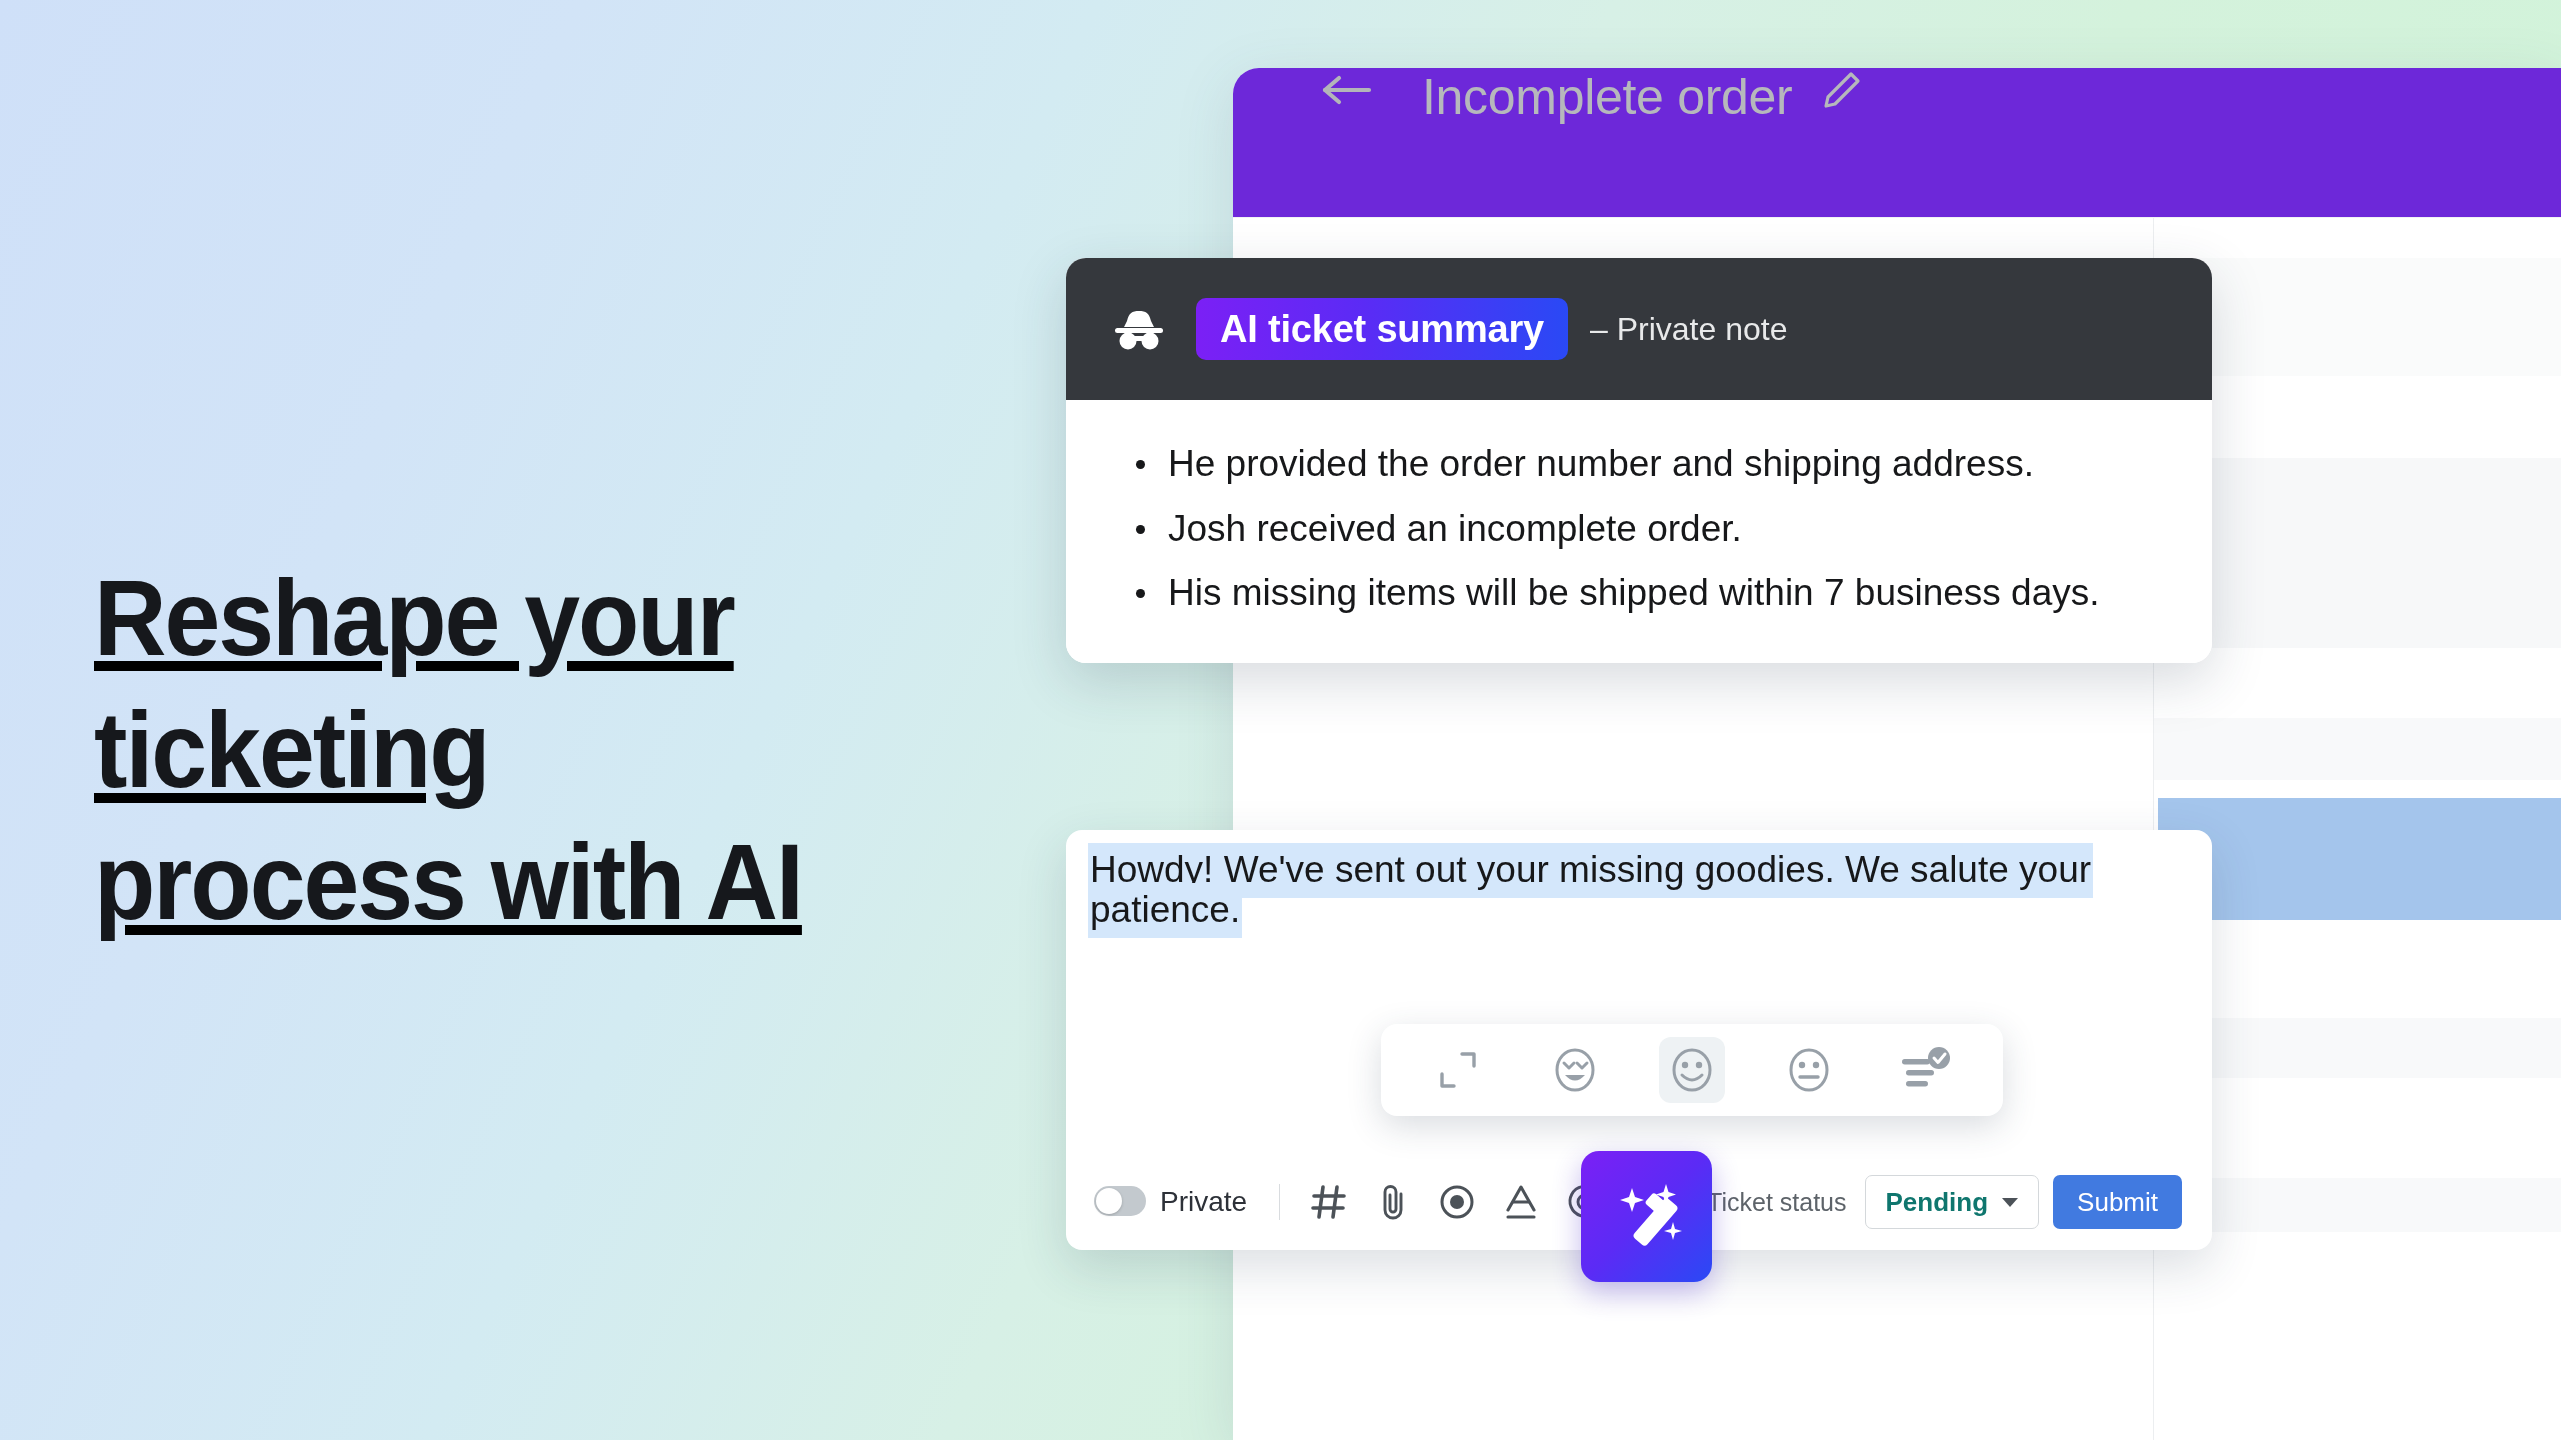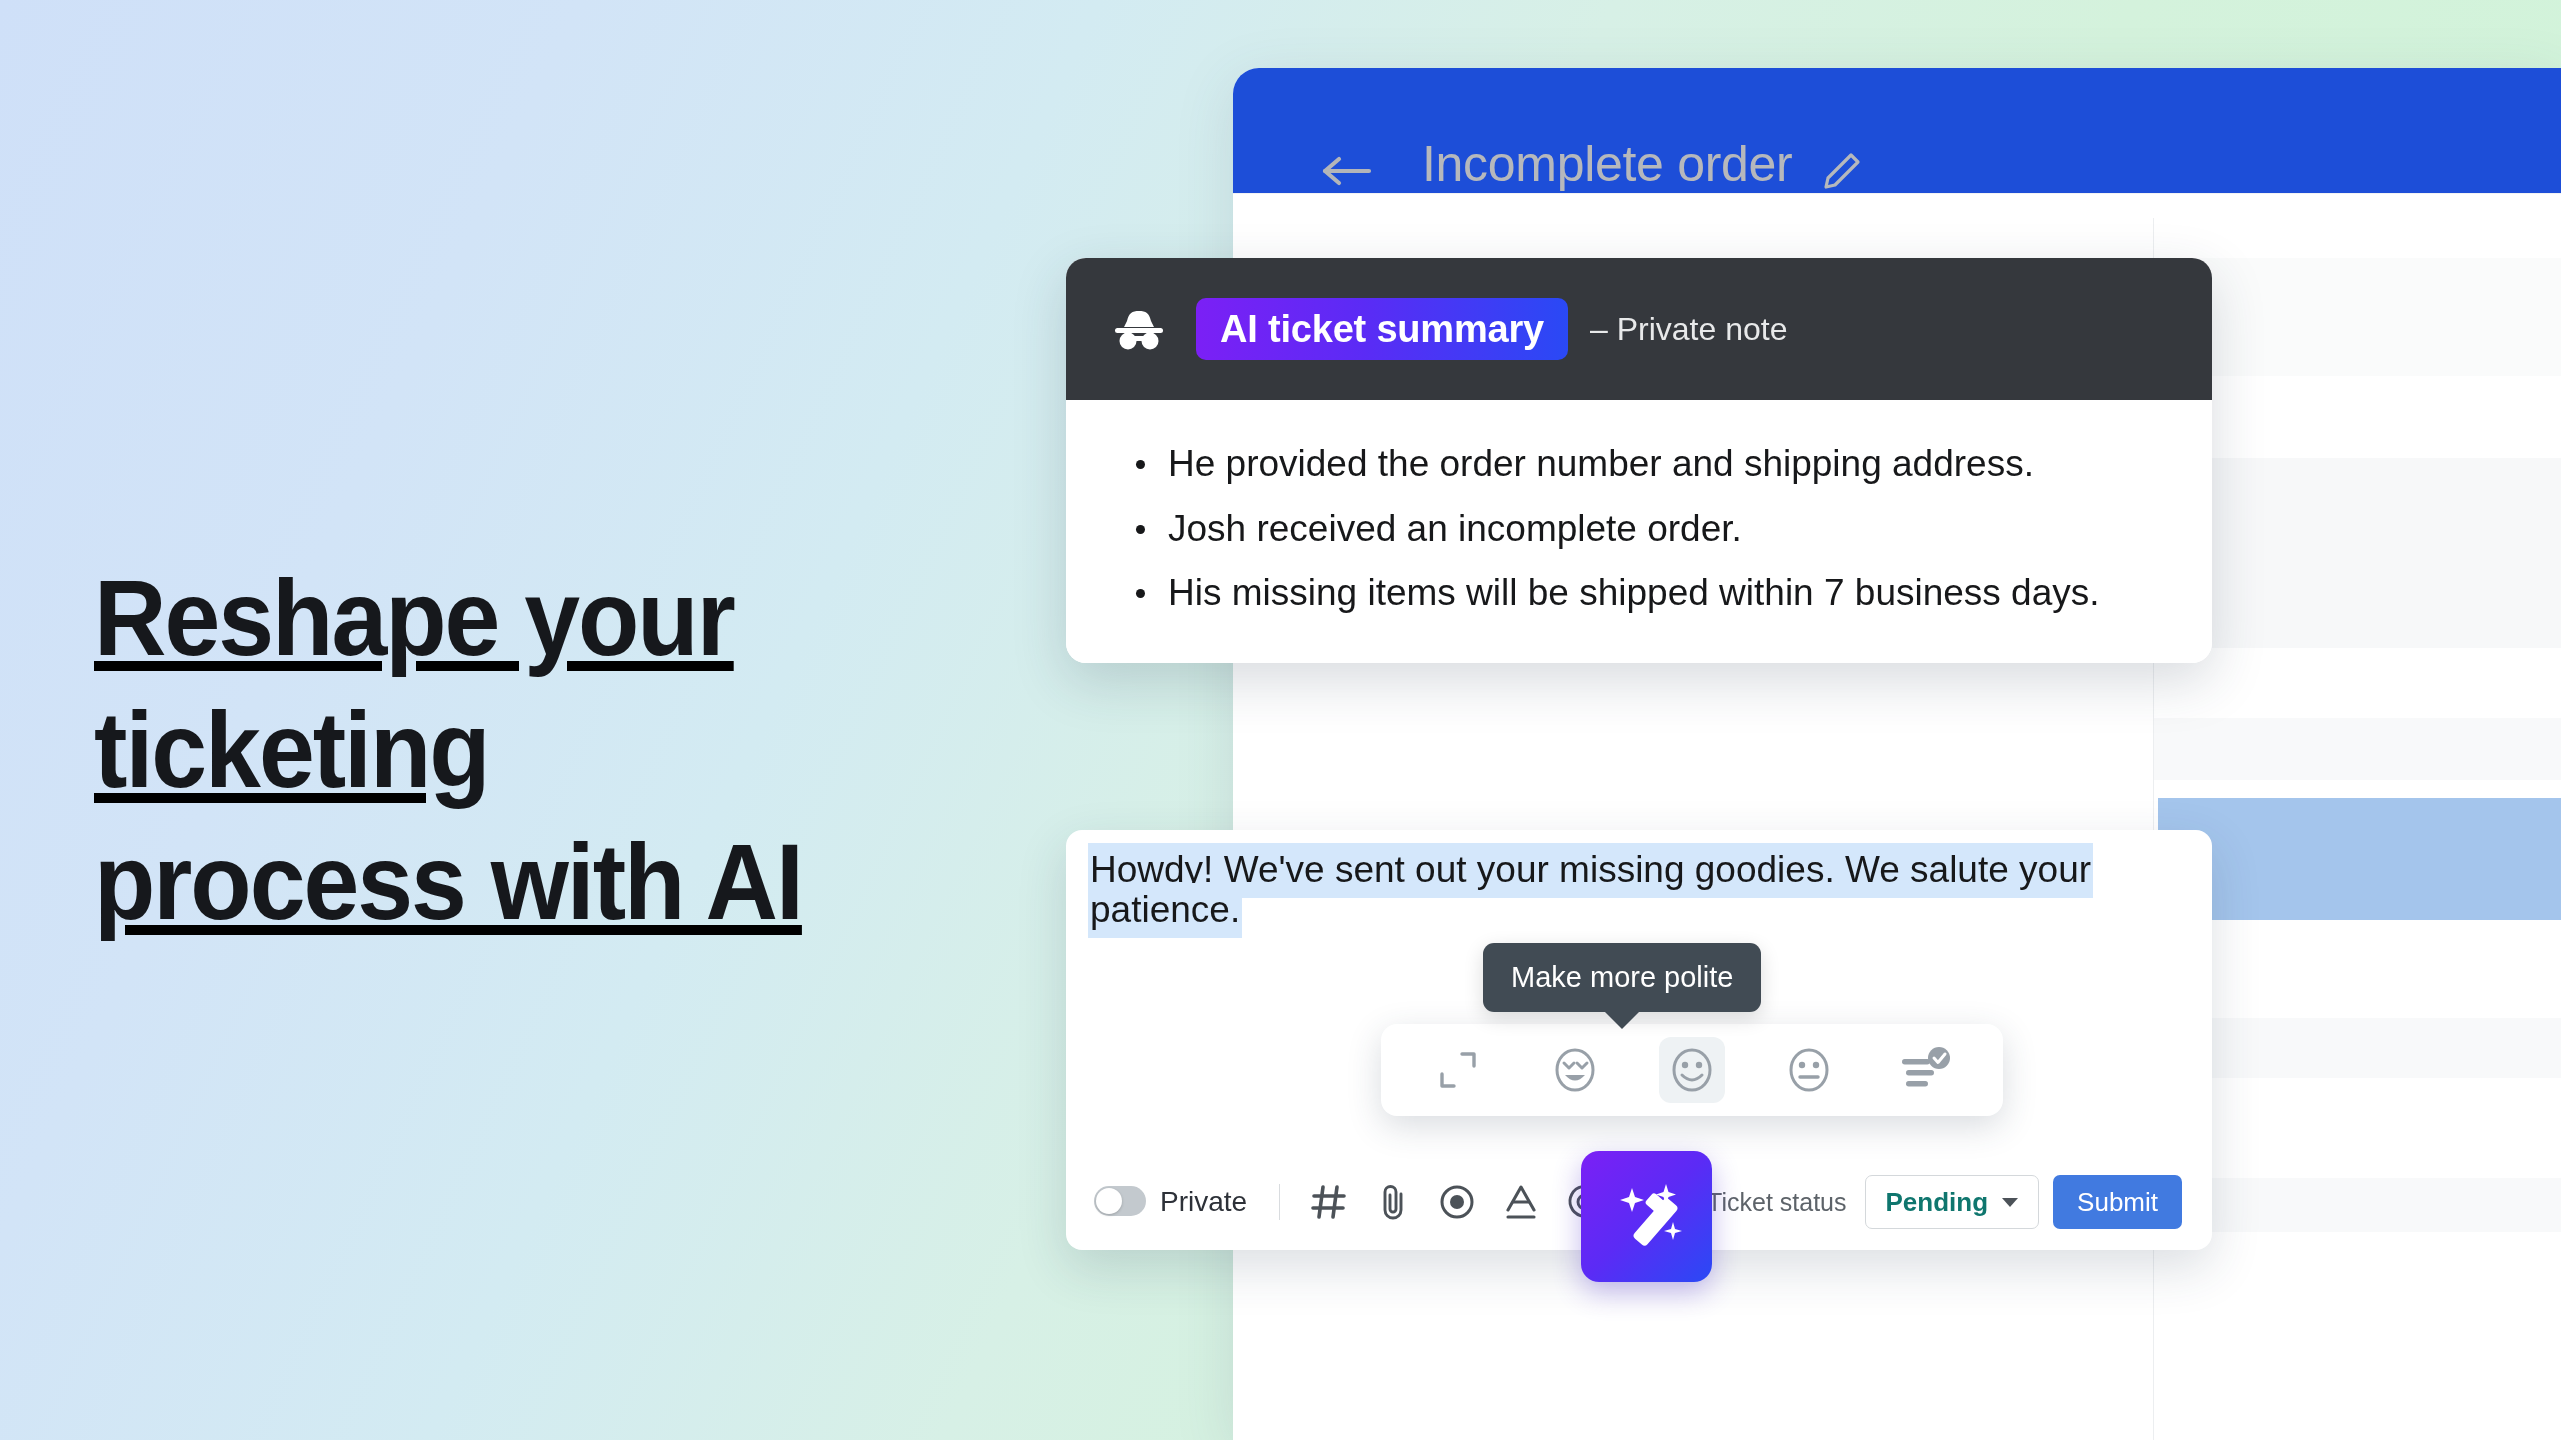--- a/index.html
+++ b/index.html
@@ -29,24 +29,24 @@
     position: absolute;
     left: 1233px; top: 68px;
     width: 1328px; height: 1372px;
     background: #ffffff;
     border-radius: 26px 0 0 0;
     box-shadow: 0 14px 60px rgba(60,80,110,0.13);
     overflow: hidden;
   }
   #ticket-header {
     position: absolute;
-    left: 0; top: 0; width: 100%; height: 126px;
-    display: flex; align-items: flex-end;
+    left: 0; top: 0; width: 100%; height: 150px;
+    display: flex; align-items: flex-start;
     padding-left: 86px;
-    background: #1d4ed8;
+    background: #6d28d9;
     border-bottom: 1px solid #f1f2f4;
   }
   .back-arrow {
     width: 58px; height: 44px;
     display: flex; align-items: center; justify-content: center;
     color: #b3b5b9;
     margin-right: 45px;
   }
   #ticket-title {
     font-size: 50px;
@@ -455,21 +455,20 @@
 
       <div id="status-select">
         <span>Pending</span>
         <span class="caret"></span>
       </div>
 
       <button id="submit-btn">Submit</button>
     </div>
   </div>
 
-  <div id="tooltip">Make more polite</div>
 
   <div id="tone-toolbar">
 
     <div class="tone-btn">
       <svg width="44" height="44" viewBox="0 0 44 44" fill="none">
         <path d="M26 6 H38 V18" stroke="currentColor" stroke-width="3.4" stroke-linecap="round" stroke-linejoin="round"></path>
         <path d="M18 38 H6 V26" stroke="currentColor" stroke-width="3.4" stroke-linecap="round" stroke-linejoin="round"></path>
       </svg>
     </div>
 

